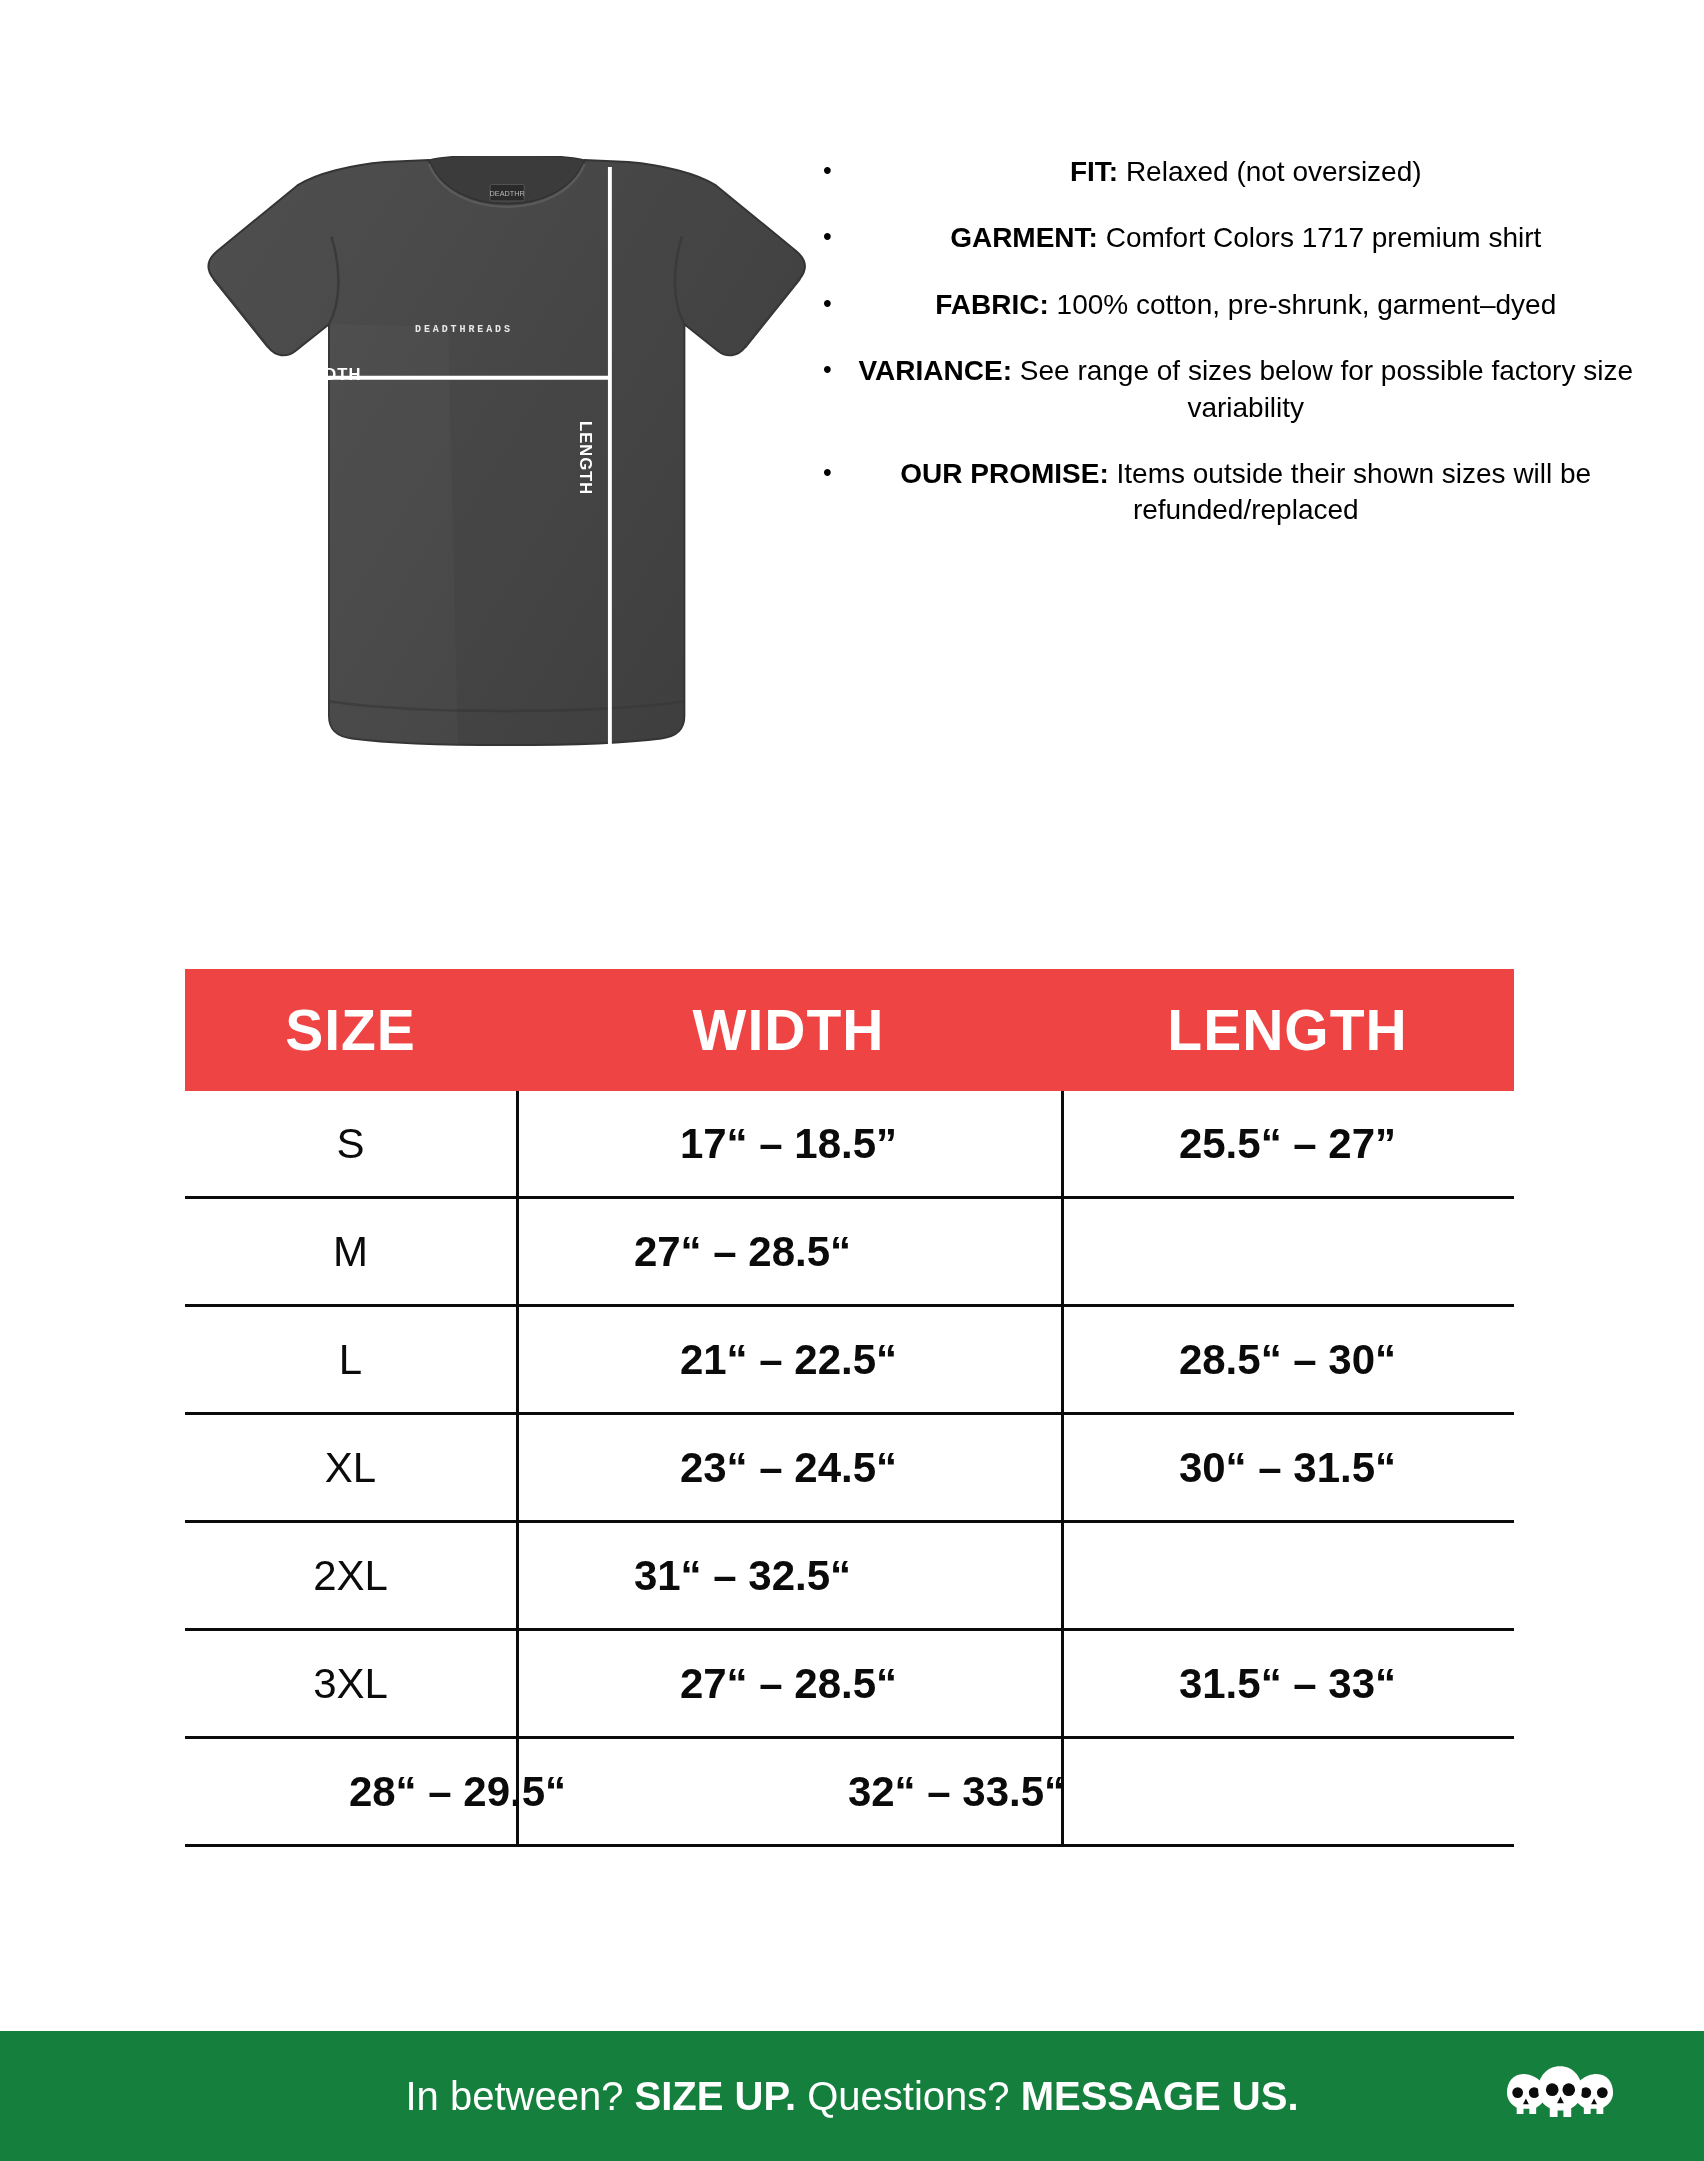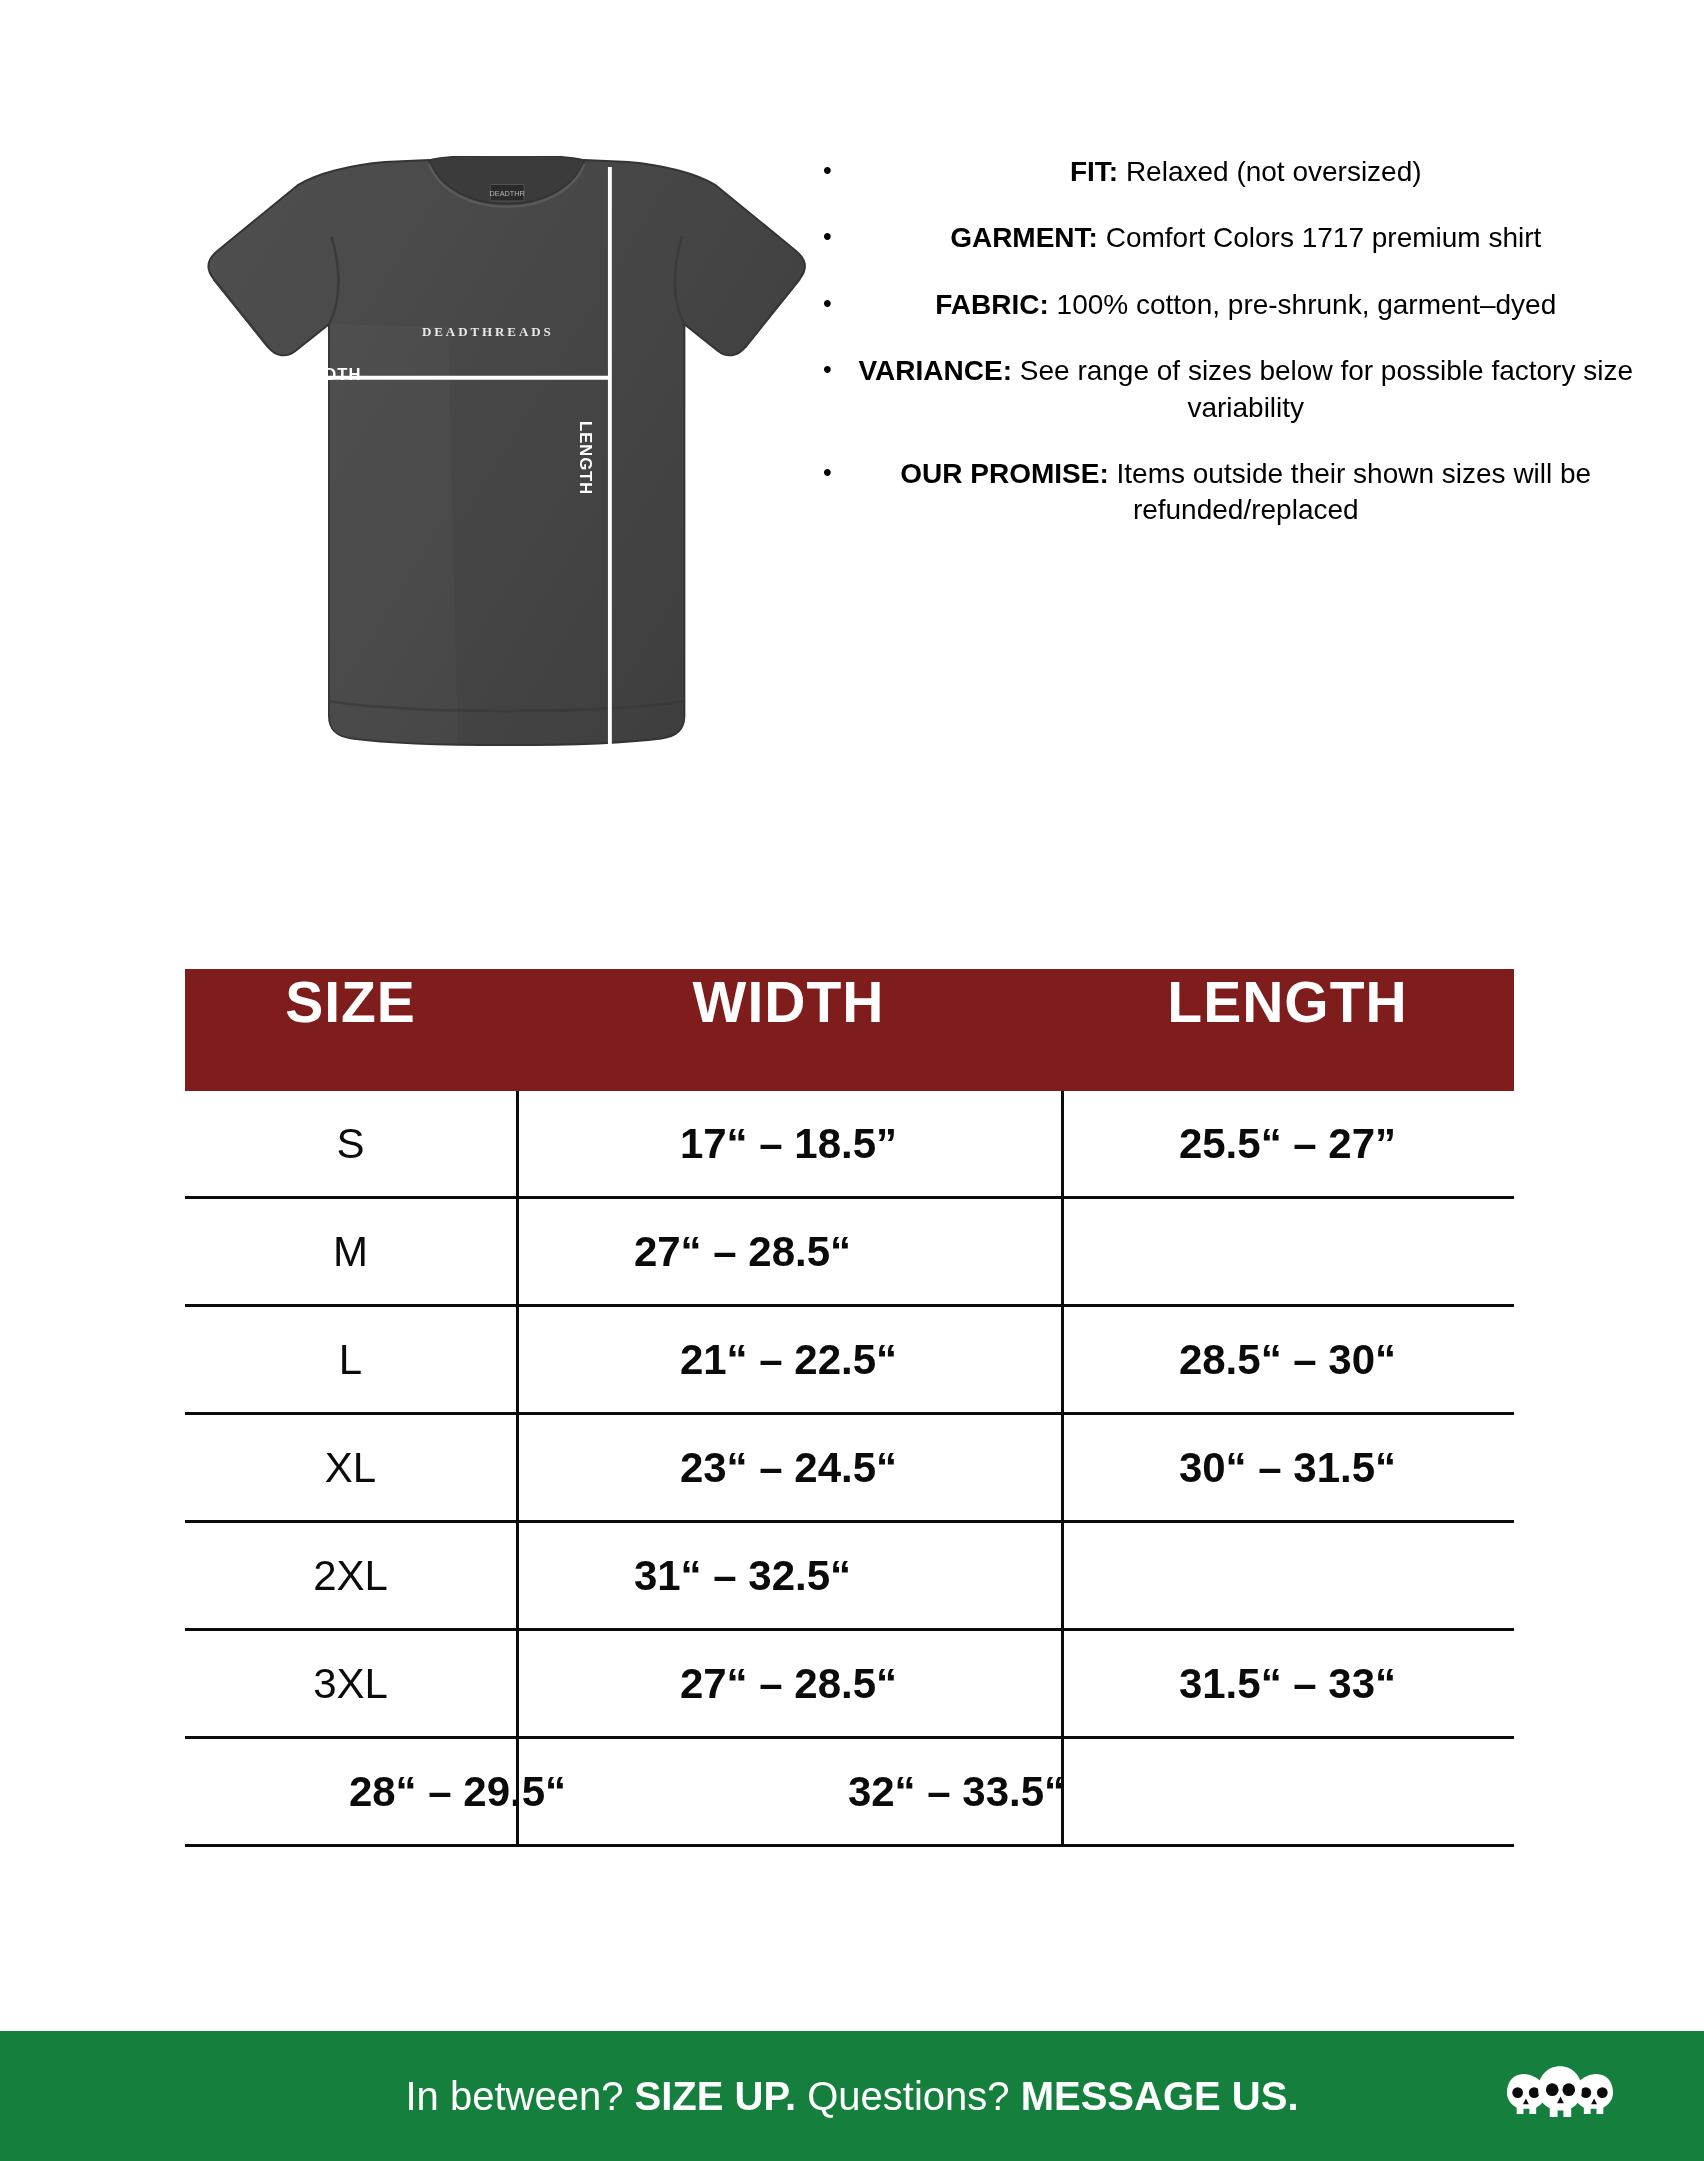--- a/index.html
+++ b/index.html
@@ -31,27 +31,27 @@
     position: absolute;
     left: 88px;
     top: 29px;
     width: 740px;
     height: 730px;
   }
   .shirt-svg { display: block; }
 
   .shirt-brand {
     position: absolute;
-    left: 334px;
+    left: 327px;
     top: 168px;
     color: #e9e9e9;
-    font-size: 13px;
+    font-size: 10px;
     letter-spacing: 2.9px;
     font-weight: 600;
-    font-family: Liberation Serif, serif;
+    font-family: Liberation Mono, monospace;
     white-space: nowrap;
   }
   .label-width {
     position: absolute;
     left: 214px;
     top: 209px;
     color: #ffffff;
     font-size: 16.6px;
     font-weight: 700;
     letter-spacing: 1px;
@@ -101,22 +101,23 @@
 
   
   .table {
     position: absolute;
     left: 185px;
     top: 969px;
     width: 1329px;
   }
   .thead {
     display: flex;
-    background: #7f1d1d;
+    background: #ef4444;
     height: 122px;
+    align-items: center;
   }
   .thead .th {
     color: #ffffff;
     font-size: 57px;
     font-weight: 700;
     text-align: center;
     letter-spacing: 1px;
     font-family: "Liberation Sans Narrow", "Liberation Sans", sans-serif;
     font-stretch: condensed;
   }

